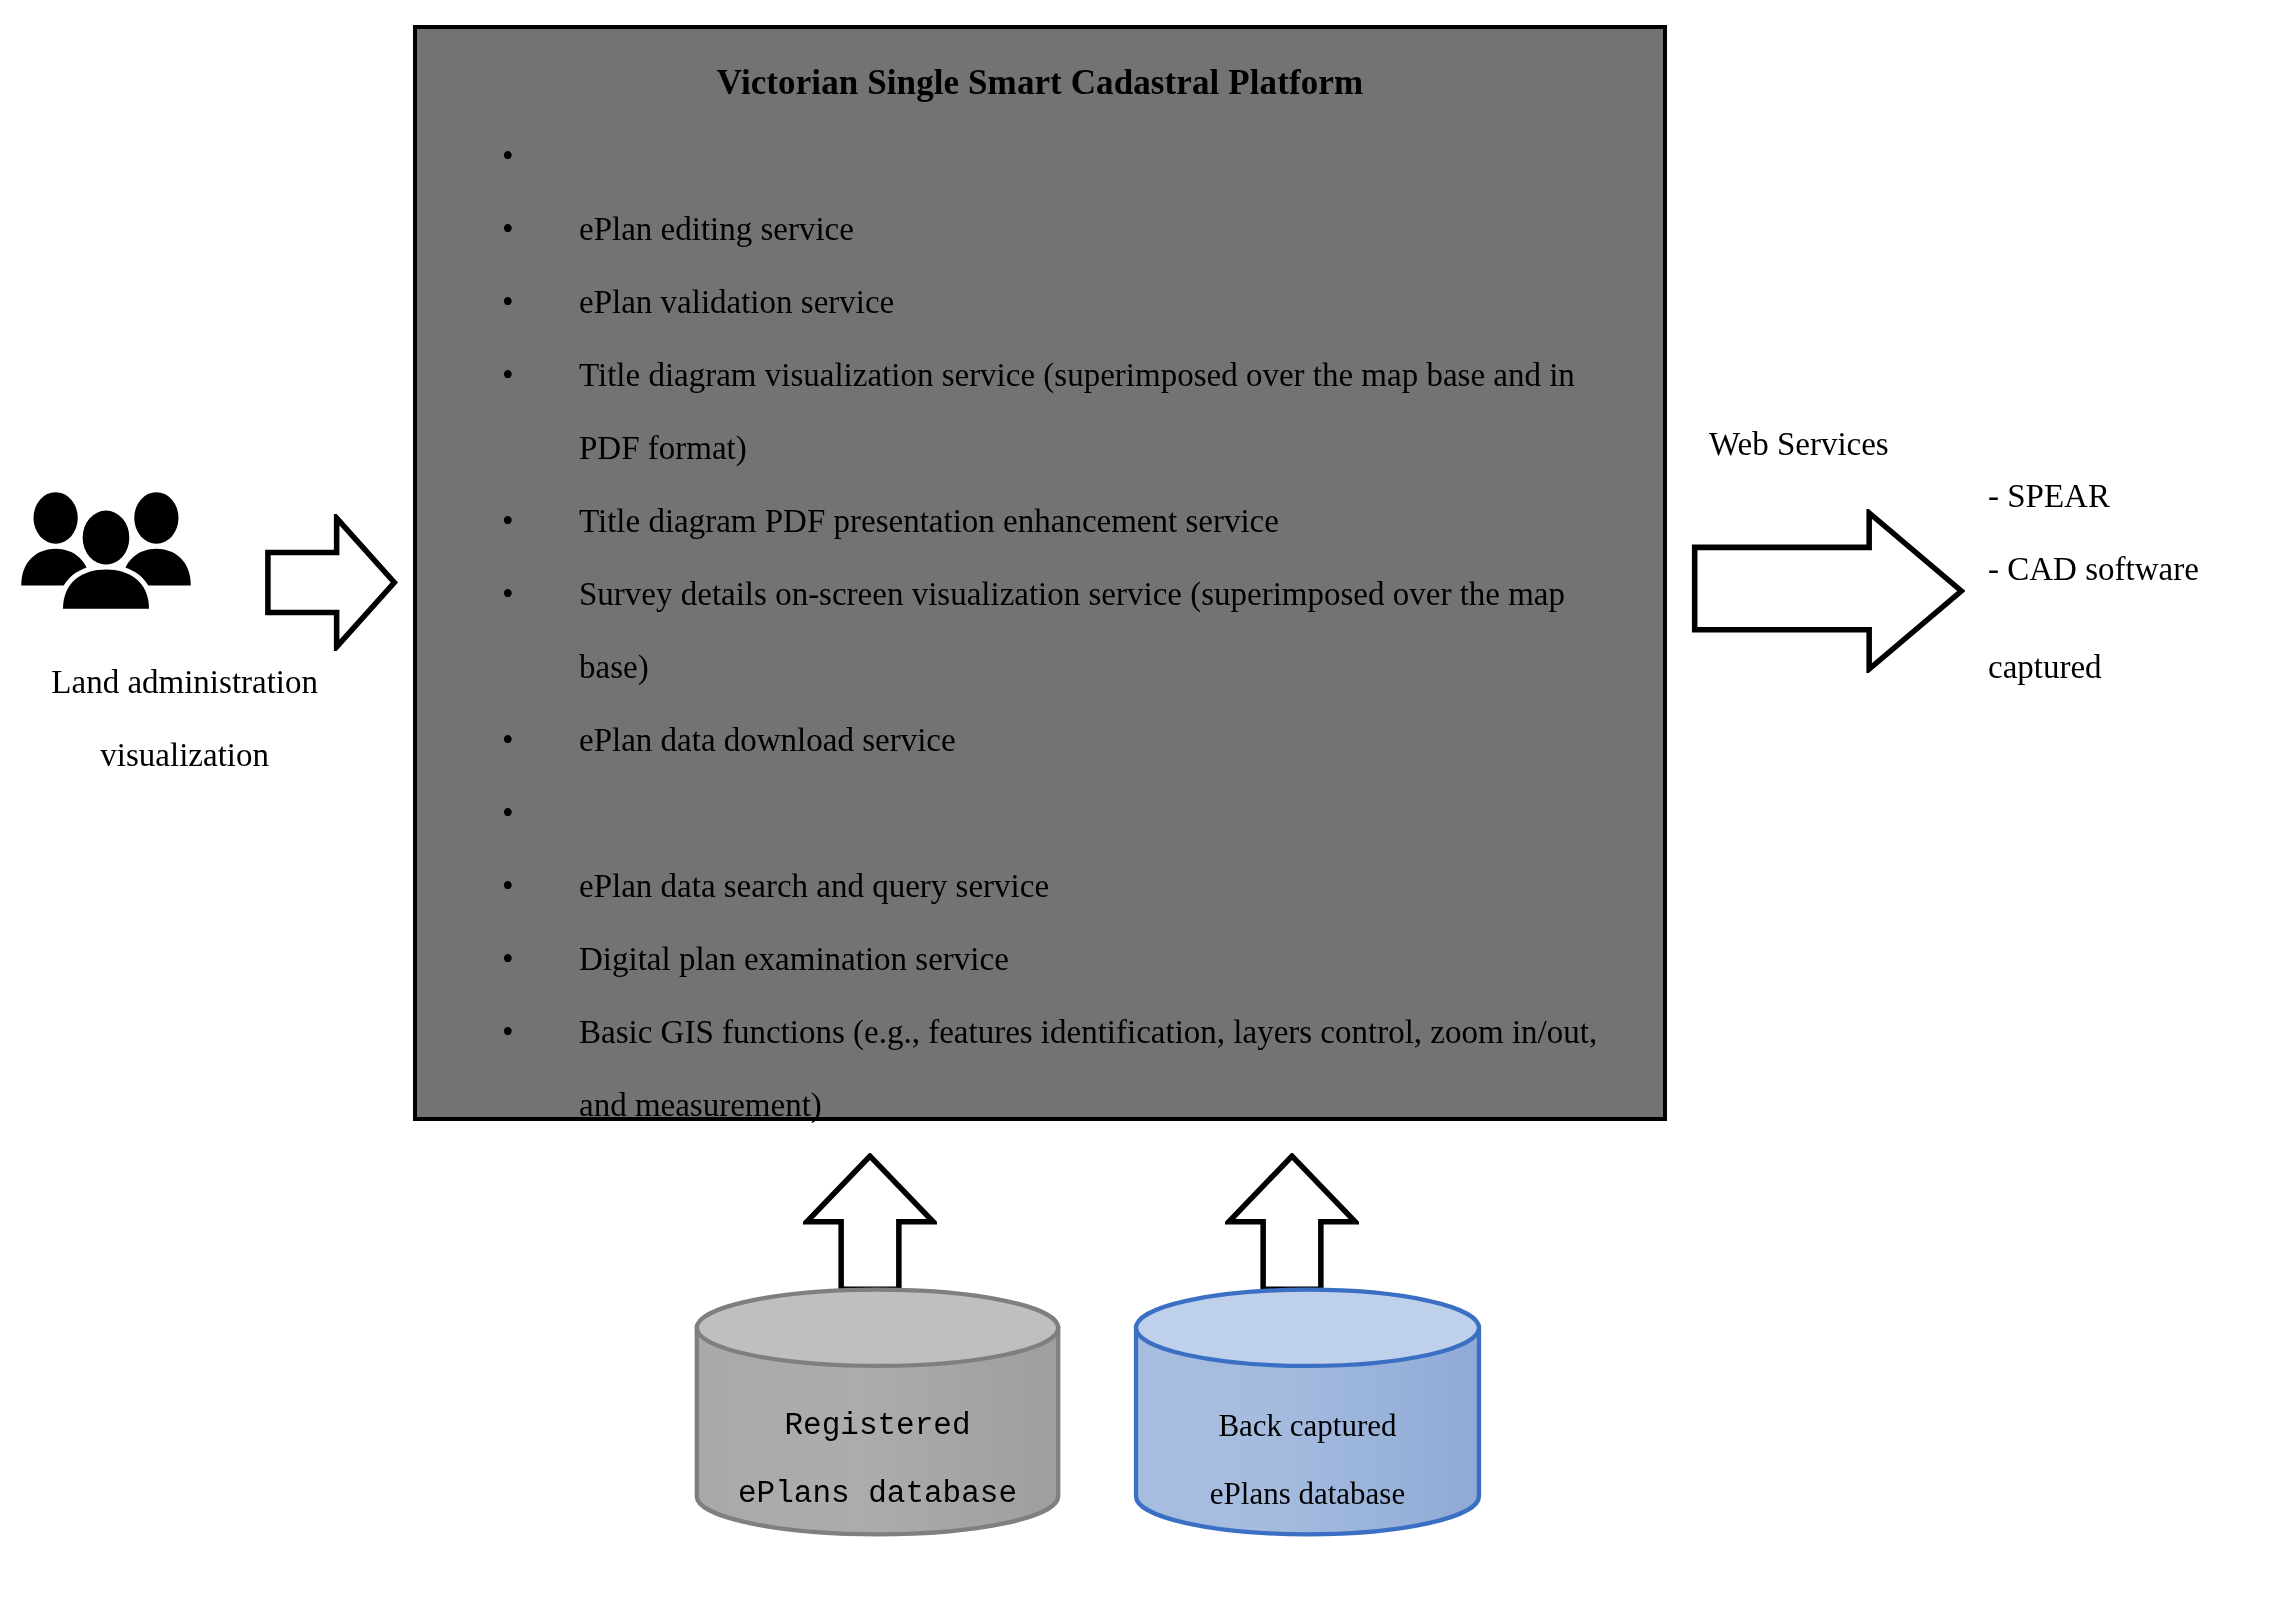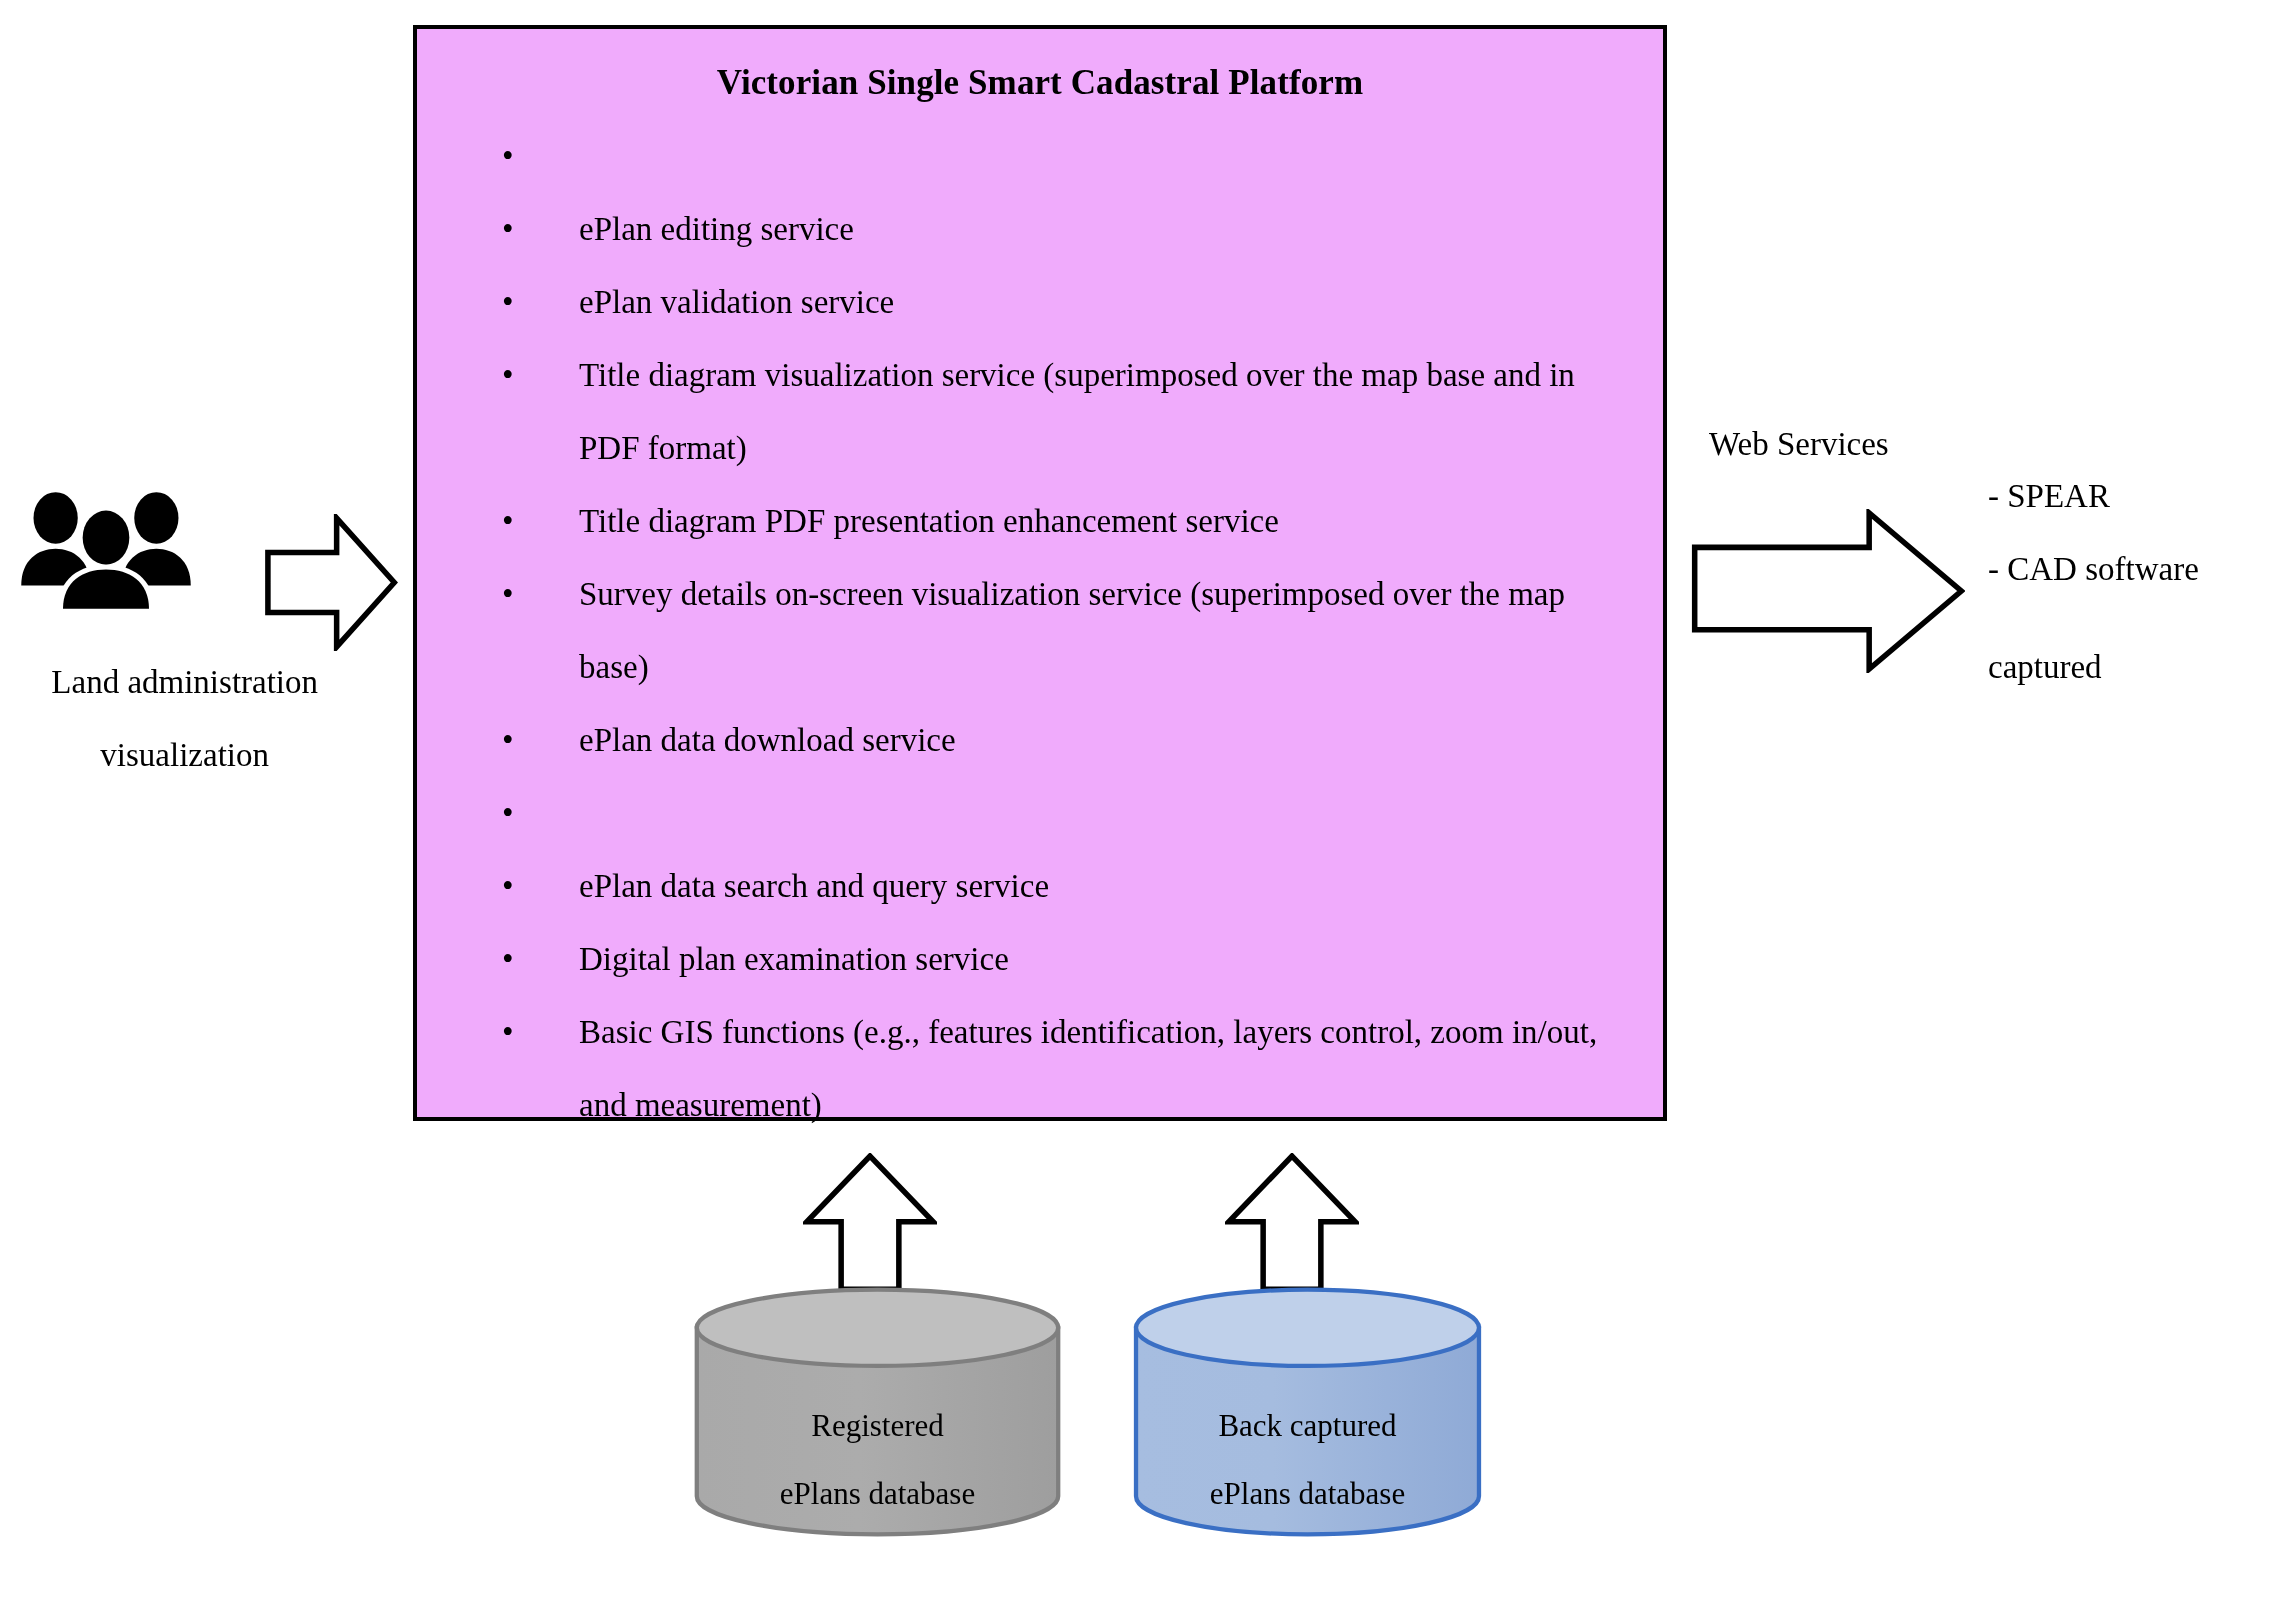--- a/index.html
+++ b/index.html
@@ -6,21 +6,21 @@
   body{
     width:2295px;height:1603px;position:relative;overflow:hidden;
     font-family:"Liberation Serif","DejaVu Serif",serif;
     color:#000000;
   }
   .canvas{position:absolute;inset:0;}
 
   
   #platform-box{
     position:absolute;left:413px;top:24.6px;width:1254px;height:1096px;
-    border:4.3px solid #000000;background:#f0abfc;box-sizing:border-box;
+    border:4.3px solid #000000;background:#737373;box-sizing:border-box;
   }
   #platform-title{
     position:absolute;left:0;top:36px;width:100%;
     text-align:center;font-weight:bold;font-size:35px;line-height:1;
     letter-spacing:0.1px;
   }
   #service-list{
     position:absolute;left:0;top:91px;width:100%;
   }
   .service-item{
@@ -71,21 +71,21 @@
     position:absolute;left:1988px;top:631px;
     font-size:33px;line-height:73px;white-space:nowrap;
   }
 
   
   .cylinder{position:absolute;}
   .cyl-label{
     position:absolute;left:0;width:100%;text-align:center;
     font-size:31px;line-height:68px;pointer-events:none;
   }
-  #db-registered{left:693px;top:1286px;width:369px;height:252px;}
+  #db-registered{left:693px;top:1286px;width:369px;height:252px;font-family:Liberation Mono, monospace;}
   #db-backcaptured{left:1132px;top:1286px;width:351px;height:252px;}
   #db-registered .cyl-label{top:106px;}
   #db-backcaptured .cyl-label{top:106px;}
 </style>
 </head>
 <body>
 
 <div class="canvas">
 
   <div id="platform-box">

